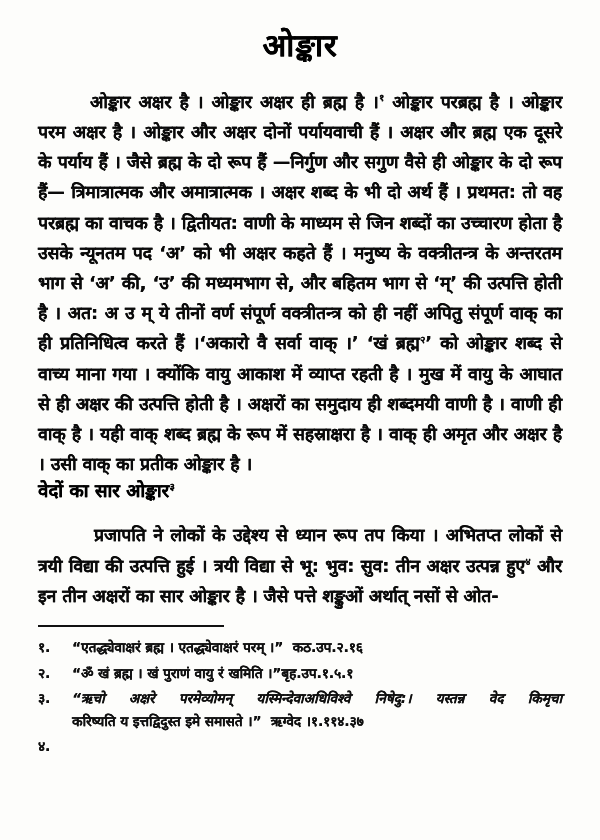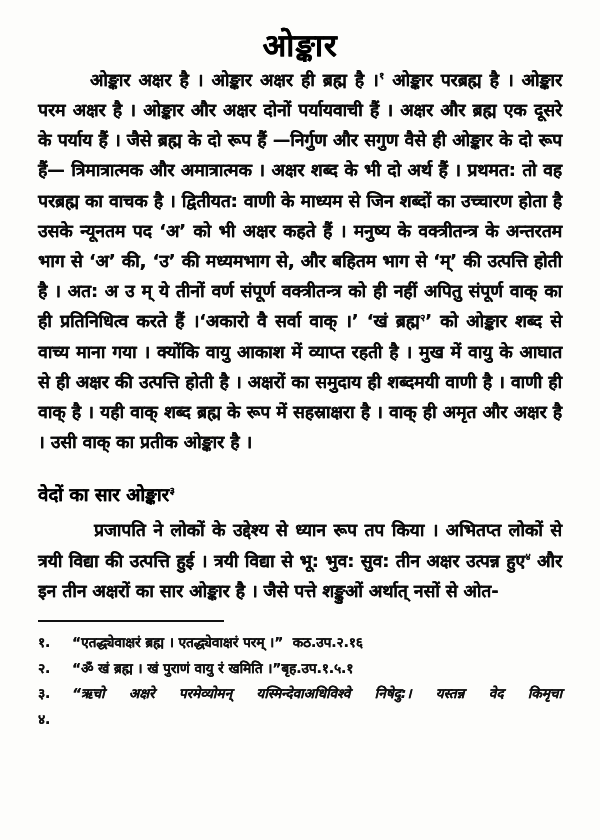--- a/index.html
+++ b/index.html
@@ -42,38 +42,38 @@
     font-size: 17.4px;
     line-height: 30.2px;
     text-align: justify;
     text-justify: inter-word;
     font-weight: bold;
     color: #0a0a0a;
     margin: 0;
     text-shadow: 0.3px 0 0 #111;
   }
   .p-first {
+    margin-top: 22px;
   }
   .p-first .lead-indent {
     display: inline-block;
     width: 52px;
   }
   .p-second {
-    margin-top: 8px;
+    margin-top: 17px;
   }
   .p-second .lead-indent {
     display: inline-block;
     width: 56px;
   }
 
   
   .subheading {
     font-size: 18.5px;
     font-weight: bold;
-    margin-top: 26px;
     line-height: 1.3;
     color: #000;
     text-shadow: 0.35px 0 0 #000;
   }
 
   sup.fnref {
     font-size: 9.5px;
     font-weight: bold;
     vertical-align: super;
     line-height: 0;
@@ -161,20 +161,21 @@
         <div class="fn-num">२.</div>
         <div class="fn-body">
           <span>“ॐ खं ब्रह्म । खं पुराणं वायु रं खमिति ।”</span><span>बृह.उप.१.५.१</span>
         </div>
       </div>
 
       <div class="fn-row fn-3">
         <div class="fn-num">३.</div>
         <div class="fn-body">
           <span class="fn-line1">“ऋचो अक्षरे परमेव्योमन् यस्मिन्देवाअधिविश्वे निषेदु:। यस्तन्न वेद किमृचा</span>
+          <span class="cont"><span>करिष्यति य इत्तद्विदुस्त इमे समासते ।”</span>&nbsp;&nbsp;<span>ऋग्वेद ।१.११४.३७</span></span>
         </div>
       </div>
 
       <div class="fn-row fn-4">
         <div class="fn-num">४.</div>
         <div class="fn-body">
         </div>
       </div>
 
     </div>

